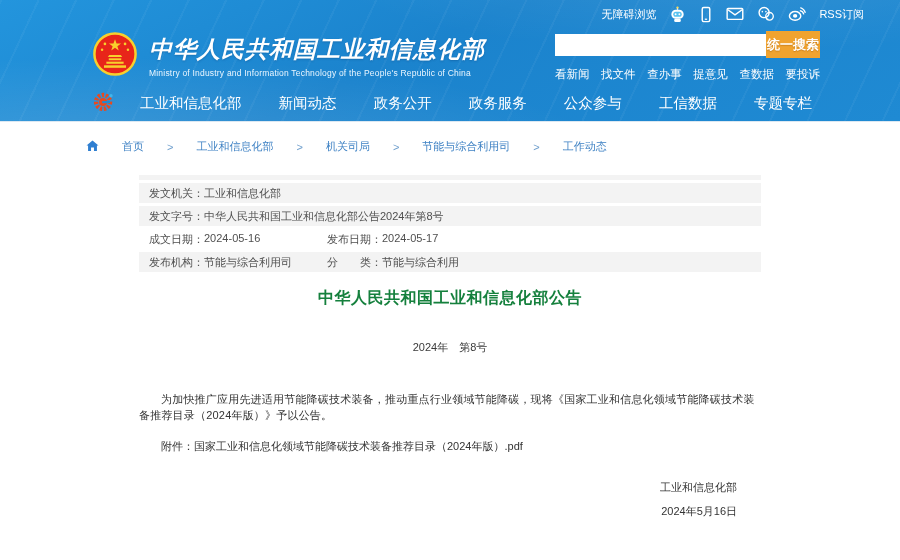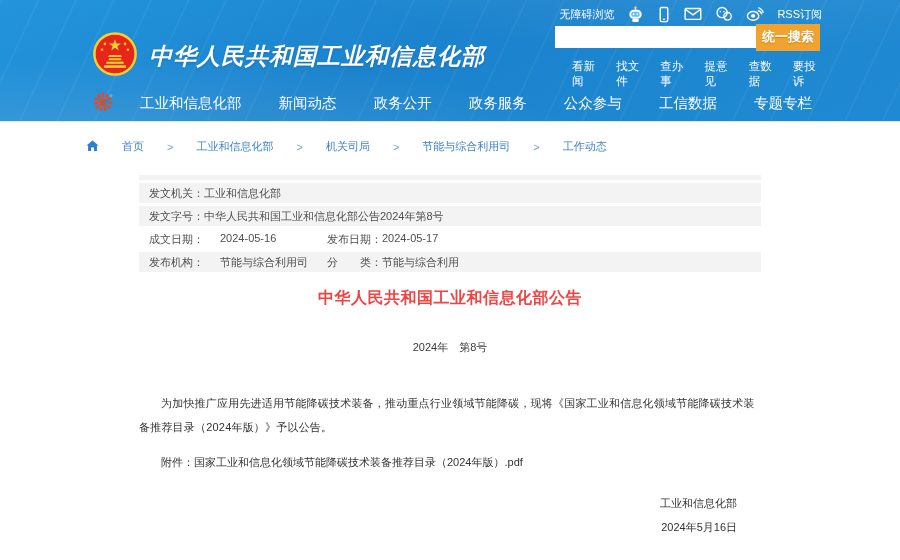--- a/index.html
+++ b/index.html
@@ -26,21 +26,21 @@
       repeating-linear-gradient(115deg, rgba(255,255,255,.045) 0 2px, transparent 2px 34px);
     pointer-events:none;
   }
   .topbar {
     position:relative;
     height:28px;
     display:flex;
     justify-content:flex-end;
     align-items:center;
     gap:13px;
-    padding-right:78px;
+    padding-right:36px;
     color:#fff;
     font-size:11px;
   }
   .topbar .txt { cursor:pointer; }
   .topbar svg { display:block; }
   .header-row {
     position:relative;
     height:56px;
     display:flex;
     align-items:center;
@@ -54,29 +54,29 @@
     font-style:italic;
   }
   .brand-text .en { color:#eaf6ff; font-size:8.5px; margin-top:3px; letter-spacing:.2px; }
   .search-area { width:265px; }
   .search-row { display:flex; align-items:center; height:28px; }
   .search-input {
     flex:1; height:22px; border:none; outline:none;
     background:#fff; padding:0 8px; font-size:12px;
   }
   .search-btn {
-    width:64px; height:27px; border:none; cursor:pointer;
+    width:54px; height:27px; border:none; cursor:pointer;
     background:#f0a32f; color:#fff; font-size:13px; font-weight:bold;
     text-shadow:0 1px 1px rgba(150,80,0,.4);
   }
   .quick-links {
     display:flex; justify-content:space-between;
     margin-top:8px; font-size:11.5px; color:#fff;
   }
-  .quick-links span { cursor:pointer;margin-left:17px; }
+  .quick-links span { cursor:pointer; }
   .navbar {
     position:relative;
     height:38px;
     display:flex; align-items:center;
     padding:0 88px 0 93px;
   }
   .nav-items {
     flex:1; display:flex; justify-content:space-between;
     margin-left:26px; color:#fff; font-size:14.5px;
   }
@@ -92,29 +92,29 @@
   
   .article { width:622px; margin:21px auto 4px; }
   .meta-cap { height:5px; background:#f3f3f3; margin-bottom:3px; }
   .meta-row {
     display:flex; align-items:center;
     font-size:11px; color:#4f4f4f;
     padding:0 10px; height:20px; margin-bottom:3px;
   }
   .meta-row.gray { background:#f3f3f3; }
   .meta-row .cell { display:flex; }
-  .meta-row .cell.w1 { width:178px;gap:16px; }
+  .meta-row .cell.w1 { width:178px; }
   .meta-row .lbl { white-space:pre; }
   .doc-title {
-    text-align:center; font-size:16px; font-weight:bold; color:#ef4444;
+    text-align:center; font-size:16px; font-weight:bold; color:#15803d;
     margin-top:16px; letter-spacing:.5px;
   }
   .doc-issue { text-align:center; font-size:11px; color:#3a3a3a; margin-top:31px; }
   .doc-para {
-    font-size:11px; color:#333; line-height:24px;
+    font-size:11px; color:#333; line-height:16px;
     margin-top:36px; text-indent:2em; letter-spacing:.2px;
   }
   .doc-attachment { font-size:11px; color:#333; margin-top:16px; text-indent:2em; cursor:pointer; }
   .doc-sign { text-align:right; font-size:11px; color:#333; margin-top:26px; padding-right:24px; }
   .doc-date { text-align:right; font-size:11px; color:#333; margin-top:9px; padding-right:24px; }
 </style>
 </head>
 <body>
 
 <div class="banner">
@@ -176,20 +176,21 @@
           <circle cx="10.5" cy="19.5" r="1.3" fill="#f8d02c"></circle>
           <circle cx="37.5" cy="19.5" r="1.3" fill="#f8d02c"></circle>
           <polygon points="18,25 30,25 31.5,27 16.5,27" fill="#f8d02c"></polygon>
           <rect x="17.5" y="28.5" width="13" height="2" fill="#f8d02c"></rect>
           <rect x="15" y="32" width="18" height="2.2" fill="#f8d02c"></rect>
           <rect x="12.5" y="35.8" width="23" height="2.6" fill="#f8d02c"></rect>
         </svg>
       </span>
       <span class="brand-text">
         <div class="cn">中华人民共和国工业和信息化部</div>
+        <div class="en">Ministry of Industry and Information Technology of the People's Republic of China</div>
       </span>
     </div>
     <div class="search-area">
       <div class="search-row">
         <input class="search-input" type="text" value="" style="">
         <button class="search-btn">统一搜索</button>
       </div>
       <div class="quick-links">
         <span>看新闻</span>
         <span>找文件</span>

